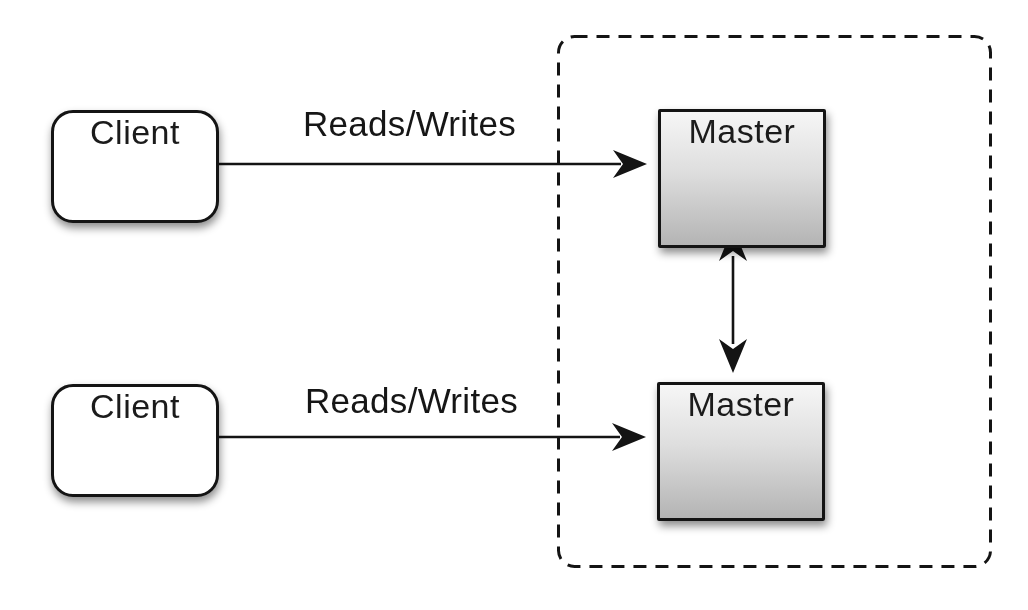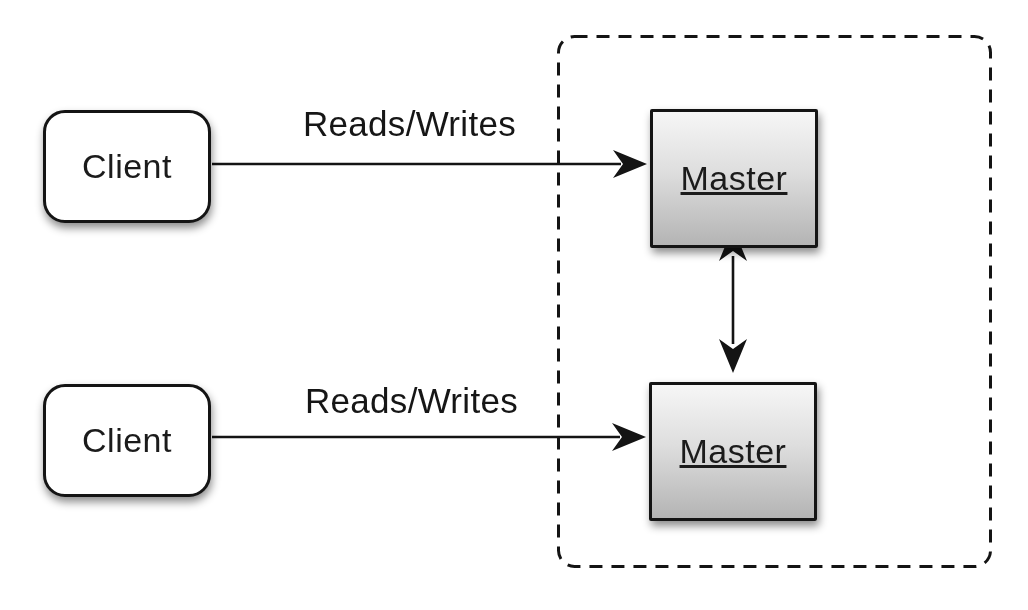--- a/index.html
+++ b/index.html
@@ -19,42 +19,41 @@
     position: absolute;
     left: 0;
     top: 0;
     width: 1028px;
     height: 610px;
   }
   .node {
     position: absolute;
     box-sizing: border-box;
     display: flex;
-    align-items: center;
     justify-content: center;
     font-size: 34px;
     color: #1b1b1b;
     letter-spacing: 0.5px;
+    margin-left: 8px;
   }
   .client-node {
     width: 168px;
     height: 113px;
     background: #ffffff;
     border: 3px solid #141414;
     border-radius: 22px;
     box-shadow: 1px 5px 8px rgba(0,0,0,0.45);
   }
   .master-node {
     width: 168px;
     height: 139px;
     background: linear-gradient(180deg, #f6f6f6 0%, #dedede 45%, #b4b4b4 100%);
     border: 3px solid #141414;
     border-radius: 2px;
     box-shadow: 2px 5px 9px rgba(0,0,0,0.45);
-    text-decoration: underline;
   }
   #client-top    { left: 43px;  top: 110px; }
   #client-bottom { left: 43px;  top: 384px; }
   #master-top    { left: 650px; top: 109px; }
   #master-bottom { left: 649px; top: 382px; }
 
   .edge-label {
     position: absolute;
     font-size: 35px;
     color: #161616;

